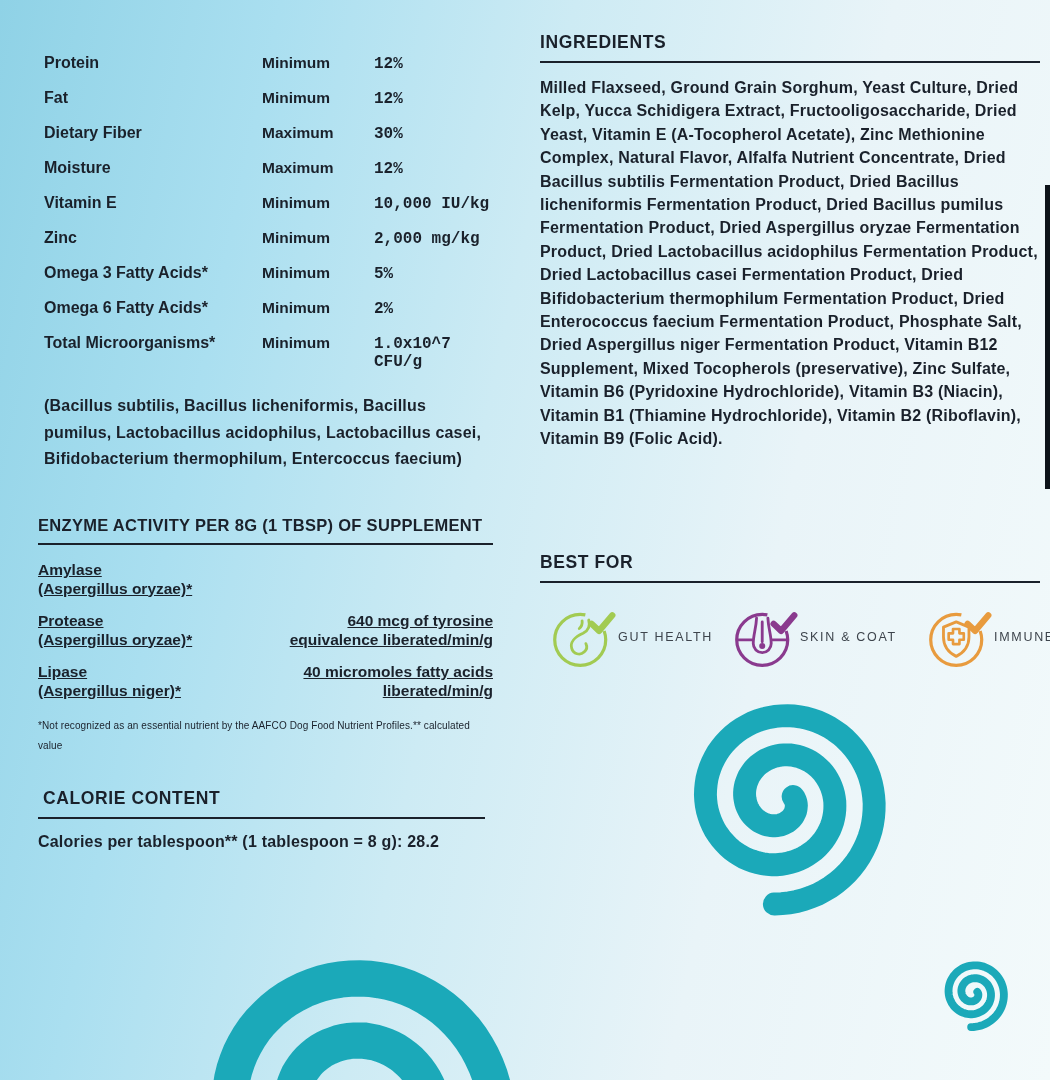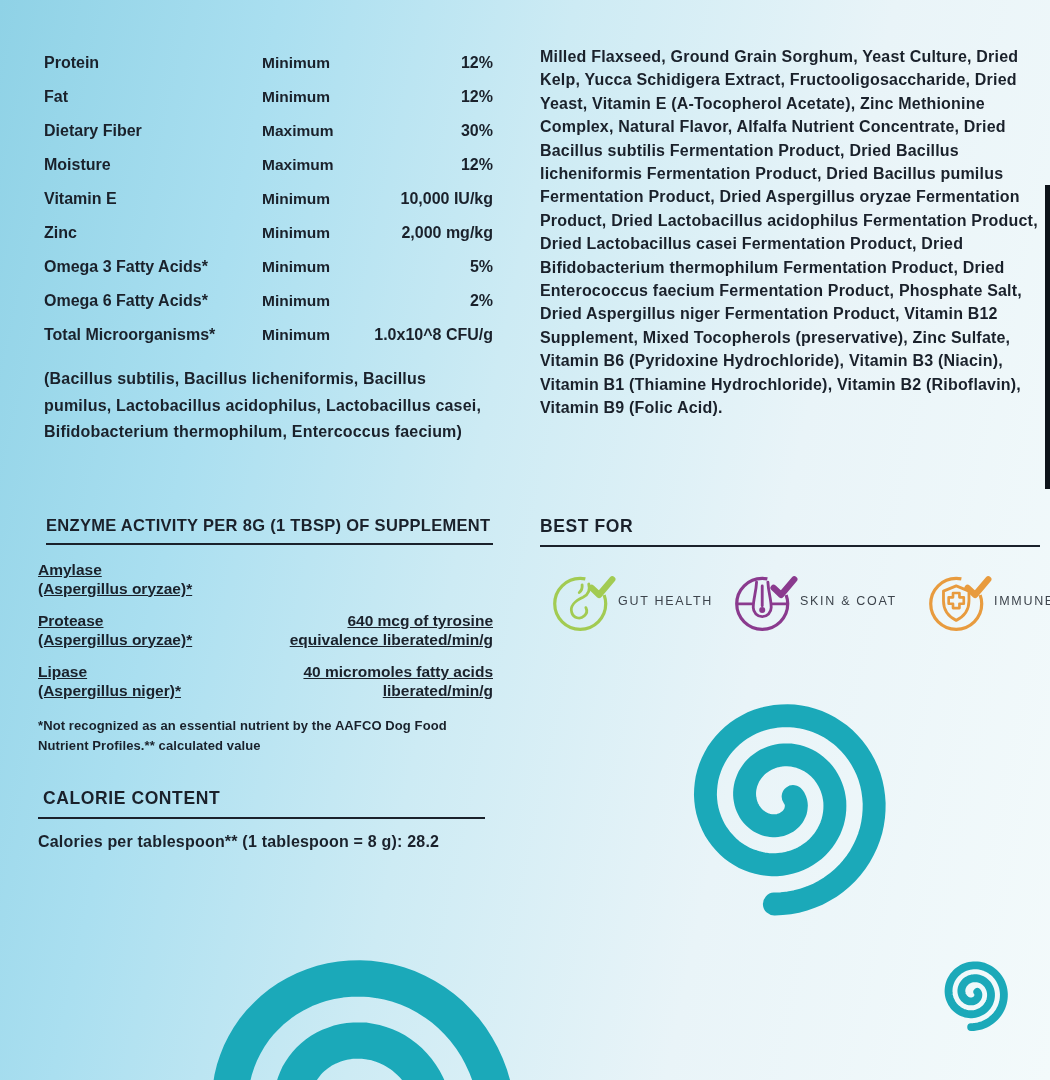--- a/index.html
+++ b/index.html
@@ -14,48 +14,48 @@
   .section{position:absolute;}
   .sec-title{
     margin:0;
     font-size:17.5px;
     font-weight:bold;
     letter-spacing:.6px;
     color:var(--c-text,#161d26);
     padding:0 0 8px 5px;
     border-bottom:2.5px solid var(--c-text,#161d26);
   }
-  .sec-title.small{font-size:16.5px;letter-spacing:.3px;padding-left:0;margin-left:8px;}
+  .sec-title.small{font-size:16.5px;letter-spacing:.3px;padding-left:0;}
   
   .ga-table{margin-top:14px;}
   .ga-row{
     display:grid;
     grid-template-columns:218px 112px 1fr;
     align-items:baseline;
     padding:8px 0 8px 6px;
     font-size:16px;font-weight:bold;
   }
   .ga-qual{font-size:15.5px;}
-  .ga-val{text-align:right;}
+  .ga-val{font-family:Liberation Mono, monospace;}
   .ga-note{
     margin-top:14px;
     font-size:16px;font-weight:bold;line-height:26.5px;letter-spacing:.2px;
     padding-left:6px;
   }
   
   .enz-table{margin-top:16px;text-decoration:underline;}
   .enz-row{
     display:grid;grid-template-columns:215px 1fr;
     margin-bottom:14px;
     font-size:15.5px;font-weight:bold;line-height:18.5px;
   }
   .enz-val{text-align:right;}
   .footnote{
     margin-top:16px;
-    font-size:13px;font-weight:bold;line-height:19.5px;letter-spacing:.1px;
+    font-size:10px;font-weight:normal;line-height:19.5px;letter-spacing:.1px;
   }
   .calorie-line{margin-top:14px;font-size:16px;font-weight:bold;letter-spacing:.2px;}
   
   .ing-text{
     margin-top:13px;
     font-size:16px;font-weight:bold;line-height:23.4px;letter-spacing:.2px;
   }
   
   .bf-strip{position:relative;height:90px;margin-top:12px;}
   .bf-item{position:absolute;top:8px;display:flex;align-items:center;white-space:nowrap;}
@@ -113,21 +113,21 @@
         <span class="ga-val">5%</span>
       </div>
       <div class="ga-row">
         <span>Omega 6 Fatty Acids*</span>
         <span class="ga-qual">Minimum</span>
         <span class="ga-val">2%</span>
       </div>
       <div class="ga-row">
         <span>Total Microorganisms*</span>
         <span class="ga-qual">Minimum</span>
-        <span class="ga-val">1.0x10^8 CFU/g</span>
+        <span class="ga-val">1.0x10^7 CFU/g</span>
       </div>
     </div>
     <p class="ga-note">(Bacillus subtilis, Bacillus licheniformis, Bacillus pumilus, Lactobacillus acidophilus, Lactobacillus casei, Bifidobacterium thermophilum, Entercoccus faecium)</p>
   </div>
 
   <div class="section" style="top:516px;left:38px;width:455px;">
     <h2 class="sec-title small">ENZYME ACTIVITY PER 8G (1 TBSP) OF SUPPLEMENT</h2>
     <div class="enz-table">
       <div class="enz-row">
         <span>
@@ -158,25 +158,26 @@
     </div>
     <p class="footnote">*Not recognized as an essential nutrient by the AAFCO Dog Food Nutrient Profiles.** calculated value</p>
   </div>
 
   <div class="section" style="top:788px;left:38px;width:447px;">
     <h2 class="sec-title">CALORIE CONTENT</h2>
     <p class="calorie-line">Calories per tablespoon** (1 tablespoon = 8 g): 28.2</p>
   </div>
 
   <div class="section" style="top:32px;left:540px;width:500px;">
+    <h2 class="sec-title" style="padding-left:0;">INGREDIENTS</h2>
     <p class="ing-text">Milled Flaxseed, Ground Grain Sorghum, Yeast Culture, Dried Kelp, Yucca Schidigera Extract, Fructooligosaccharide, Dried Yeast, Vitamin E (A-Tocopherol Acetate), Zinc Methionine Complex, Natural Flavor, Alfalfa Nutrient Concentrate, Dried Bacillus subtilis Fermentation Product, Dried Bacillus licheniformis Fermentation Product, Dried Bacillus pumilus Fermentation Product, Dried Aspergillus oryzae Fermentation Product, Dried Lactobacillus acidophilus Fermentation Product, Dried Lactobacillus casei Fermentation Product, Dried Bifidobacterium thermophilum Fermentation Product, Dried Enterococcus faecium Fermentation Product, Phosphate Salt, Dried Aspergillus niger Fermentation Product, Vitamin B12 Supplement, Mixed Tocopherols (preservative), Zinc Sulfate, Vitamin B6 (Pyridoxine Hydrochloride), Vitamin B3 (Niacin), Vitamin B1 (Thiamine Hydrochloride), Vitamin B2 (Riboflavin), Vitamin B9 (Folic Acid).</p>
   </div>
 
   <div class="section" style="top:516px;left:540px;width:500px;">
-    <h2 class="sec-title" style="padding-left:0;">BEST FOR</h2>
+    <h2 class="sec-title" style="padding-left:0;margin-top:36px;">BEST FOR</h2>
     <div class="bf-strip">
 
       <div class="bf-item" style="left:10px;">
         <svg class="icon-svg" width="68" height="68" viewBox="0 0 72 72">
           <circle cx="32" cy="39" r="27" fill="none" style="stroke:var(--c-green)" stroke-width="3.4" stroke-dasharray="132 27"></circle>
           <path d="M41 18 c2 7 0 11 -6 14 c-9 4 -14 10 -12 16 c1.5 6 9 8 13 4 c3 -2.5 3.5 -6 2 -9" fill="none" style="stroke:var(--c-green)" stroke-width="3" stroke-linecap="round"></path>
           <path d="M34 19 c0.5 4 -0.5 6 -3 8" fill="none" style="stroke:var(--c-green)" stroke-width="3" stroke-linecap="round"></path>
           <path d="M44 22 L52 29.5 L66 13" fill="none" style="stroke:var(--c-green)" stroke-width="6.6" stroke-linecap="round" stroke-linejoin="round"></path>
         </svg>
         <span class="bf-label">GUT HEALTH</span>

